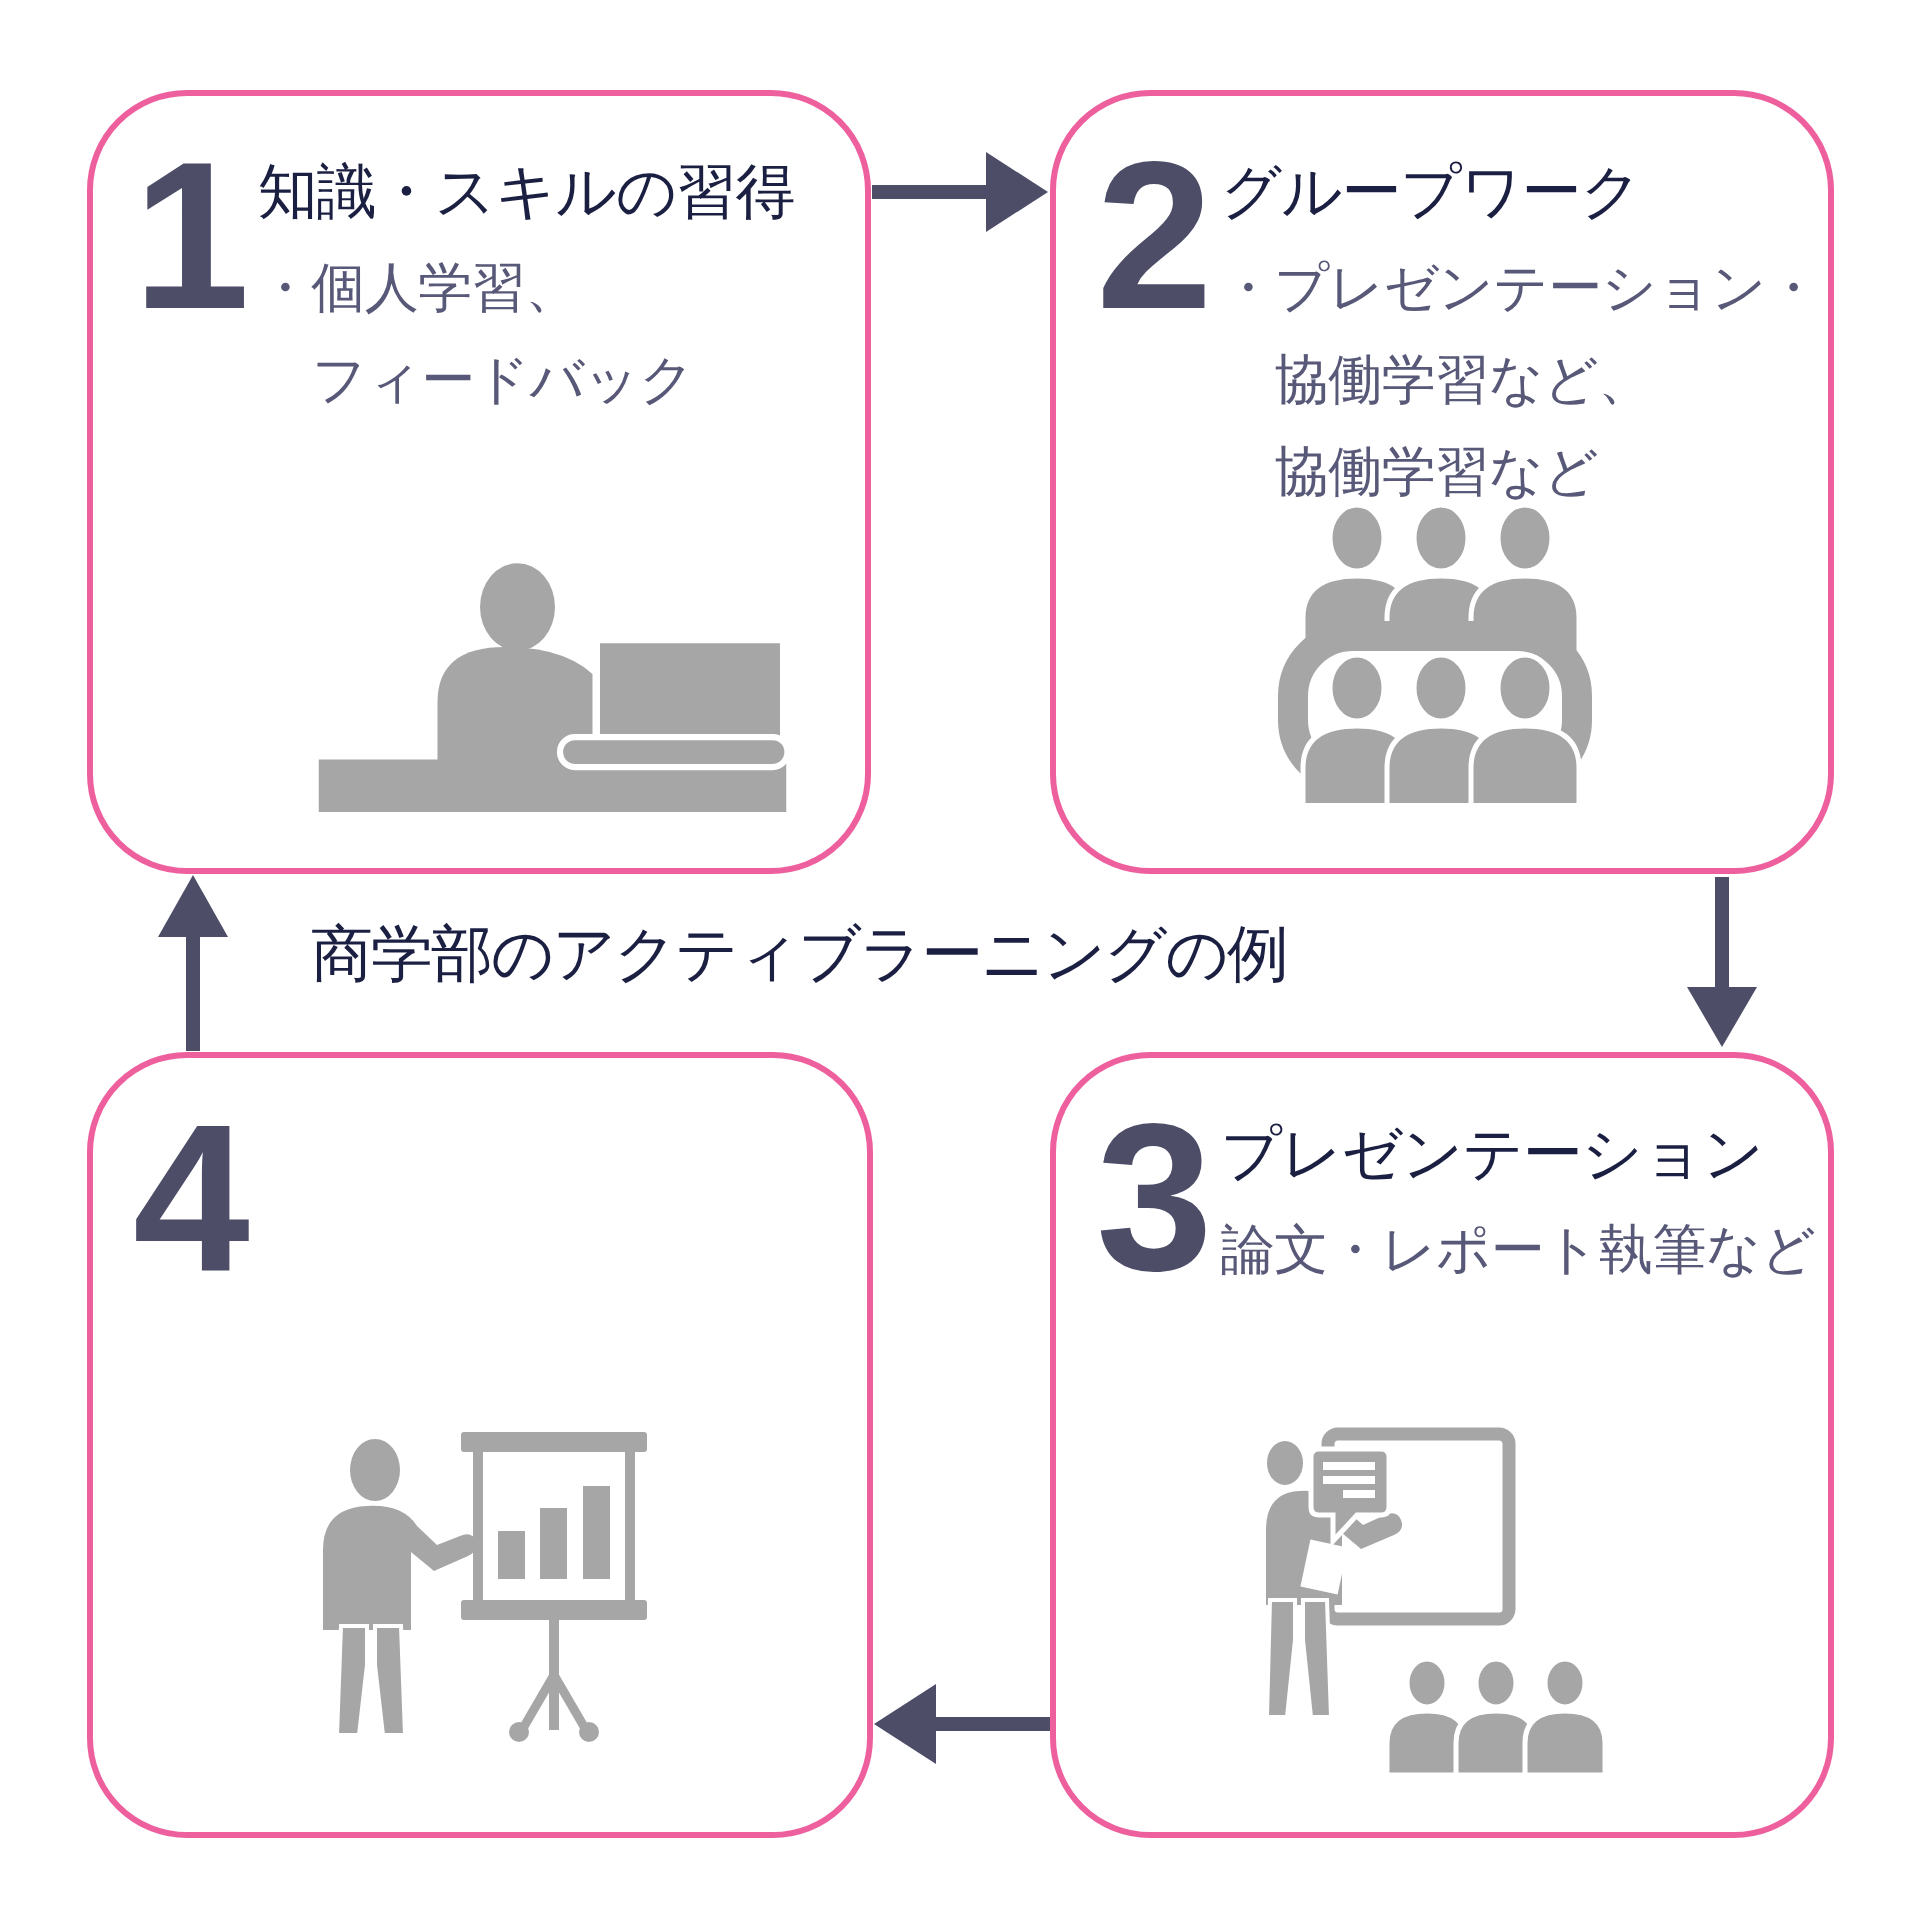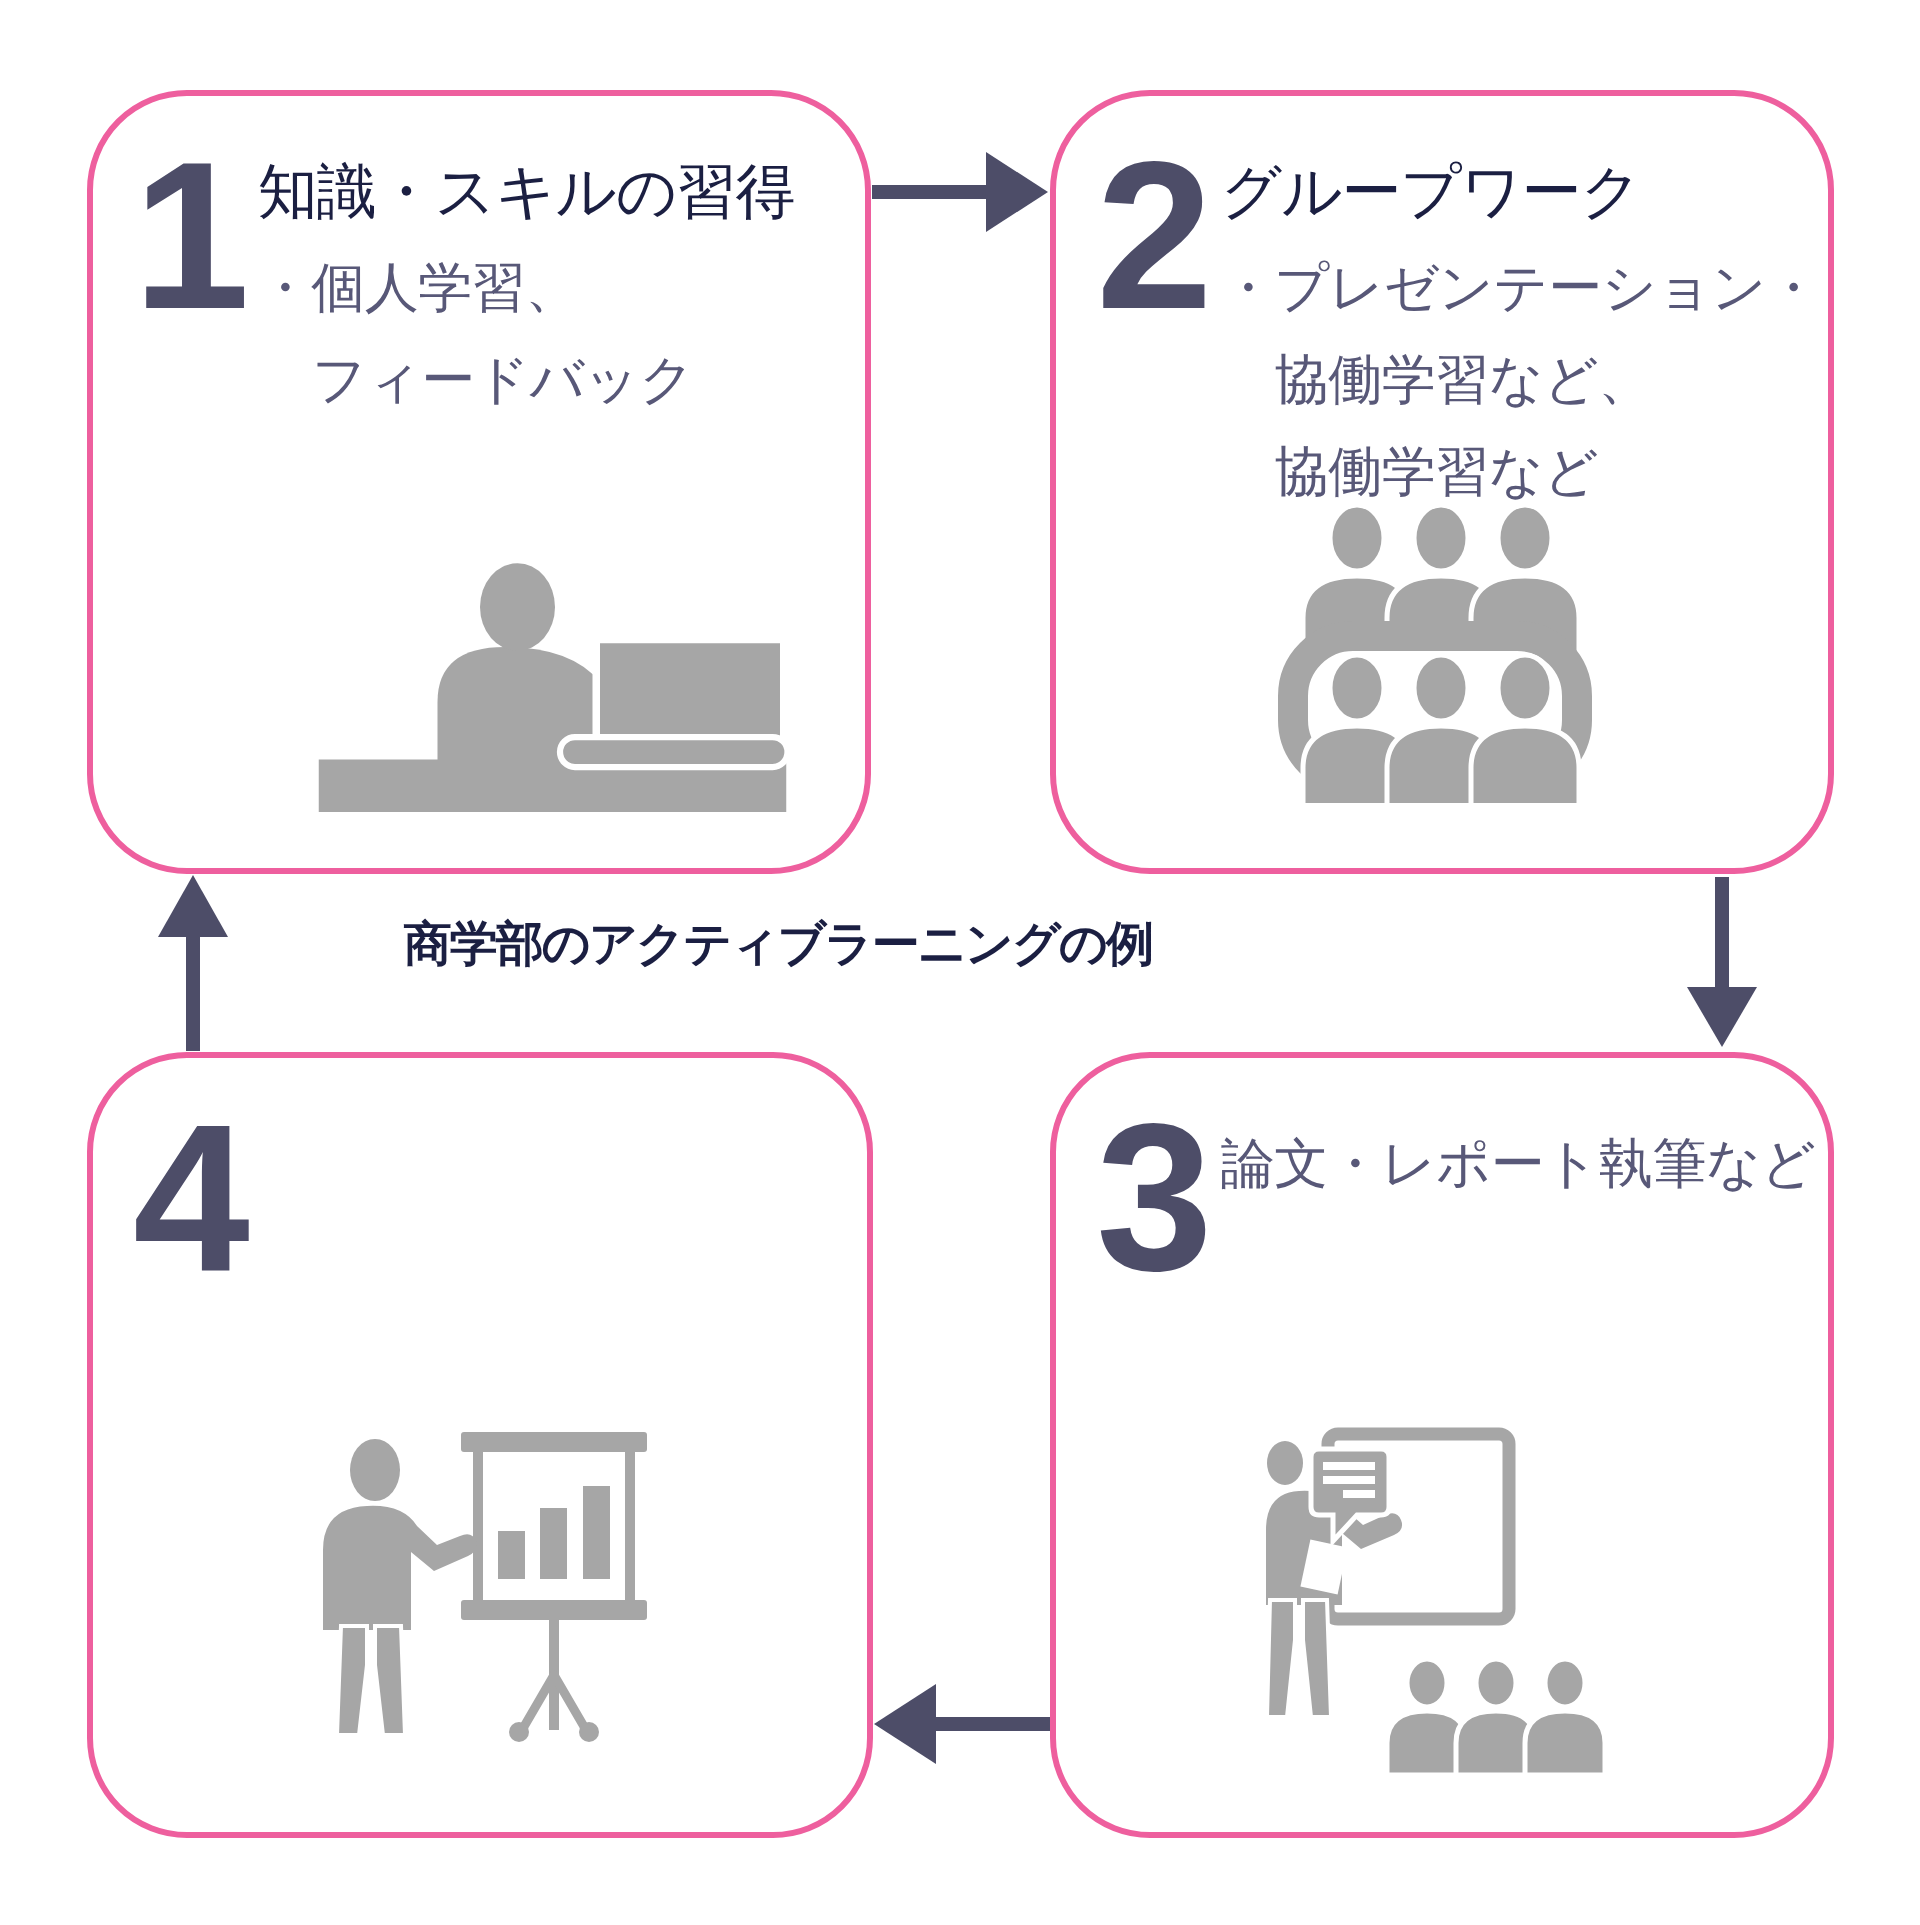--- a/index.html
+++ b/index.html
@@ -22,22 +22,22 @@
   .line{font-size:54px;font-weight:400;letter-spacing:-0.5px;color:var(--body,#585878);
         line-height:1.7;white-space:nowrap}
   .line + .line{padding-left:1em}
 
   .icon{position:absolute;color:var(--icon,#a6a6a6)}
   .icon1{left:222px;top:466px;width:475px;height:250px}
   .icon2{left:219px;top:407px;width:320px;height:300px}
   .icon3{left:189px;top:357px;width:375px;height:360px}
   .icon4{left:222px;top:372px;width:340px;height:315px}
 
-  .center-title{position:absolute;left:76px;top:912px;width:1404px;text-align:center;
-        font-size:48px;font-weight:700;letter-spacing:-2px;white-space:nowrap;
+  .center-title{position:absolute;left:97px;top:912px;width:1404px;text-align:center;
+        font-size:62px;font-weight:400;letter-spacing:-2px;white-space:nowrap;
         color:var(--center_title,#1b1f42)}
 
   .arrow{position:absolute}
   .arrow rect,.arrow polygon{fill:var(--arrow,#4d4d68)}
   .a1{left:872px;top:140px;width:178px;height:104px}
   .a2{left:1685px;top:877px;width:74px;height:172px}
   .a3{left:872px;top:1672px;width:178px;height:104px}
   .a4{left:156px;top:875px;width:74px;height:176px}
 </style>
 </head>
@@ -91,20 +91,21 @@
       <use href="#pp2" x="82" y="285"></use>
       <use href="#pp2" x="166" y="285"></use>
       <use href="#pp2" x="250" y="285"></use>
     </svg>
   </section>
 
   <section class="box box3">
     <div class="head">
       <div class="num">3</div>
       <div class="txt">
+        <h2 class="title">プレゼンテーション</h2>
         <div>
           <div class="line">論文・レポート執筆など</div>
         </div>
       </div>
     </div>
     <svg class="icon icon3" viewBox="0 0 375 360" aria-hidden="true">
       <defs>
         <g id="pa3" stroke="#fff" stroke-width="5" fill="currentColor">
           <ellipse cx="0" cy="-72" rx="20" ry="24"></ellipse>
           <path d="M-40,20 L-40,-12 Q-40,-44 0,-44 Q40,-44 40,-12 L40,20 Z"></path>

